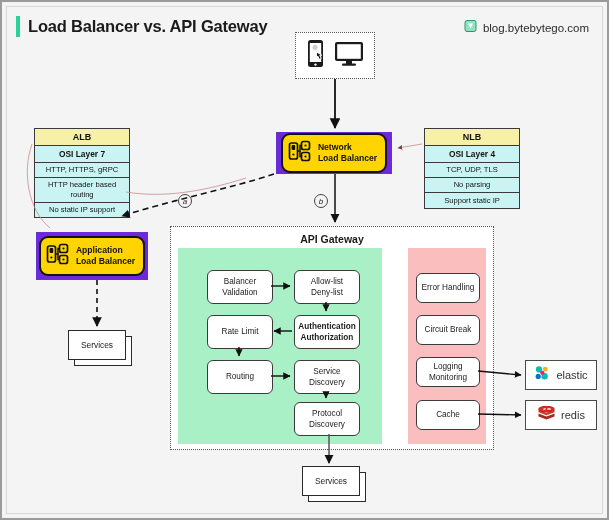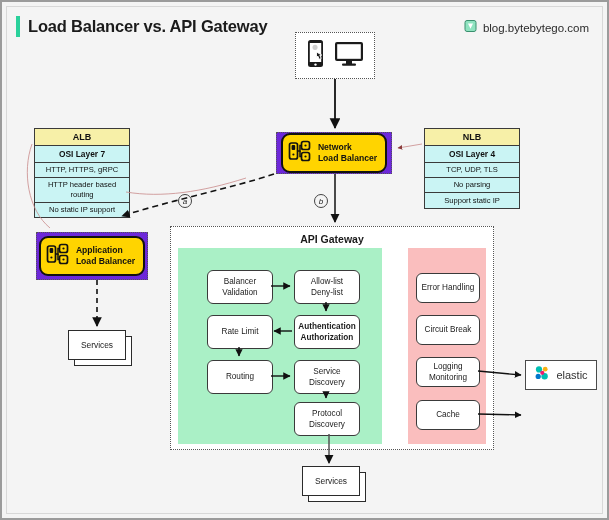--- a/index.html
+++ b/index.html
@@ -277,20 +277,33 @@
       <svg width="17" height="17" viewBox="0 0 17 17">
         <circle cx="5" cy="4.4" r="3.1" fill="#00bfb3"></circle>
         <circle cx="11.2" cy="4.2" r="2.4" fill="#f9b110"></circle>
         <circle cx="4.2" cy="11.4" r="2.6" fill="#0077cc"></circle>
         <circle cx="10.6" cy="11.2" r="3.2" fill="#00bfb3"></circle>
         <circle cx="8.3" cy="7.8" r="2.1" fill="#ed1c6f"></circle>
       </svg>
     </span>
     <span class="slabel">elastic</span>
   </div>
+  <div class="abs store" id="store-redis">
+    <span>
+      <svg width="19" height="17" viewBox="0 0 19 17">
+        <path d="M9.5 11.5 L17.5 8.6 L17.5 11.4 L9.5 14.4 L1.5 11.4 L1.5 8.6 Z" fill="#a32b22"></path>
+        <path d="M9.5 7.4 L17.5 4.5 L17.5 7.3 L9.5 10.3 L1.5 7.3 L1.5 4.5 Z" fill="#d13b2c"></path>
+        <ellipse cx="9.5" cy="4" rx="8" ry="3" fill="#e3projected"></ellipse>
+        <path d="M1.5 4 C1.5 2.3 5.1 1 9.5 1 C13.9 1 17.5 2.3 17.5 4 C17.5 5.7 13.9 7 9.5 7 C5.1 7 1.5 5.7 1.5 4 Z" fill="#d82c20"></path>
+        <path d="M6.4 3.6 L8.6 2.9 L8.6 4.6 L6.4 5.2 Z" fill="#ffffff" opacity="0.85"></path>
+        <ellipse cx="12" cy="4" rx="2" ry="1" fill="#ffffff" opacity="0.8"></ellipse>
+      </svg>
+    </span>
+    <span class="slabel">redis</span>
+  </div>
 
   <svg class="ov">
     <defs>
       <marker id="ah" markerWidth="7" markerHeight="7" refX="5.4" refY="3" orient="auto">
         <path d="M0,0 L6,3 L0,6 z" fill="#111"></path>
       </marker>
       <marker id="ahs" markerWidth="6" markerHeight="6" refX="4.8" refY="2.6" orient="auto">
         <path d="M0,0 L5.2,2.6 L0,5.2 z" fill="#111"></path>
       </marker>
       <marker id="ahr" markerWidth="7" markerHeight="7" refX="5.4" refY="3" orient="auto">

